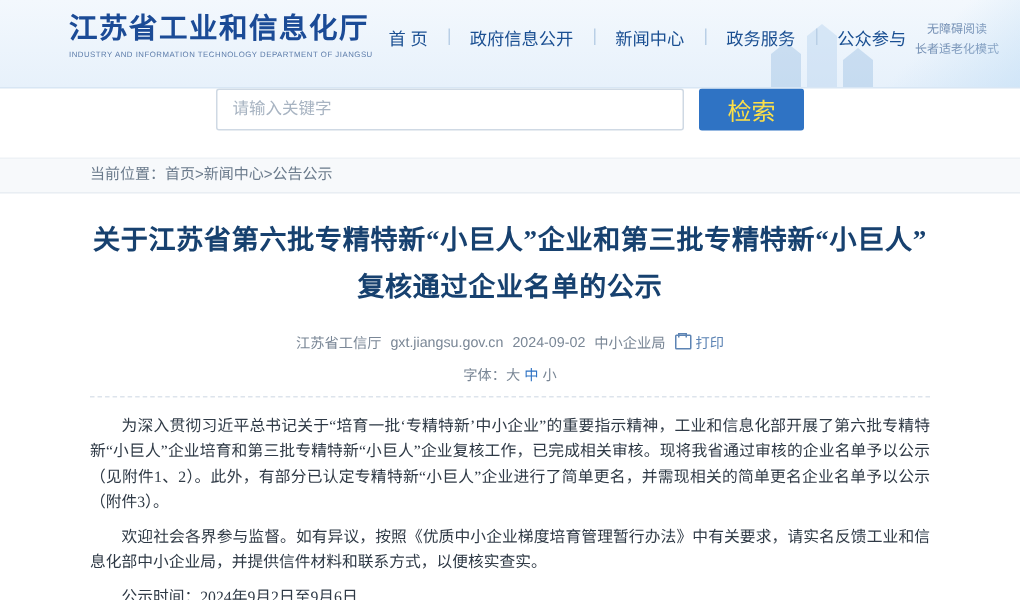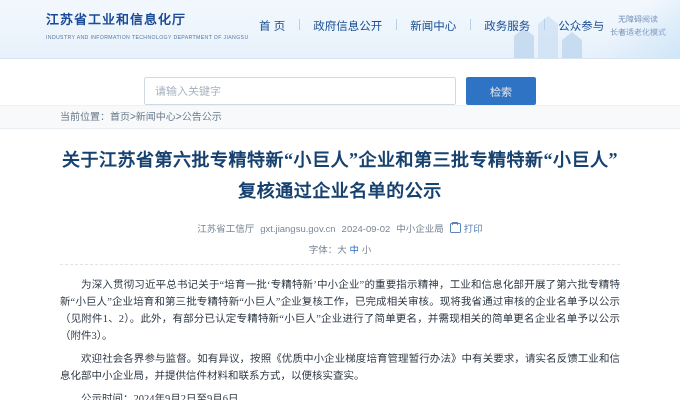--- a/index.html
+++ b/index.html
@@ -41,21 +41,21 @@
     opacity: .45;
   }
   .logo-block {
     position: absolute;
     left: 46px;
     top: 9px;
   }
   .logo-cn {
     font-family: Liberation Sans, sans-serif;
     font-weight: bold;
-    font-size: 13px;
+    font-size: 19px;
     color: #1b4b96;
     letter-spacing: 1px;
     line-height: 22px;
     white-space: nowrap;
   }
   .logo-en {
     font-size: 5.2px;
     color: #5a7aa8;
     letter-spacing: .35px;
     margin-top: 3px;
@@ -98,21 +98,21 @@
     line-height: 13px;
     white-space: nowrap;
   }
 
   
   .searchbar {
     height: 46px;
     background: #ffffff;
     border-bottom: 1px solid #eef2f6;
     display: flex;
-    align-items: flex-end;
+    align-items: flex-start;
     justify-content: center;
   }
   .search-wrap {
     display: flex;
     align-items: center;
     gap: 10px;
   }
   .search-input {
     width: 290px;
     height: 26px;
@@ -123,24 +123,24 @@
     color: #333;
     outline: none;
     background: #fff;
     font-family: "Liberation Sans", sans-serif;
   }
   .search-input::placeholder { color: #a8b4c2; }
   .search-btn {
     width: 70px;
     height: 28px;
     background: #2f73c4;
-    color: #e5e5e5;
+    color: #fde047;
     border: none;
     border-radius: 2px;
-    font-size: 11px;
+    font-size: 16px;
     cursor: pointer;
     font-family: "Liberation Sans", sans-serif;
   }
 
   
   .crumb-band {
     background: #f7f9fb;
     border-bottom: 1px solid #e9eef3;
     height: 22px;
   }

